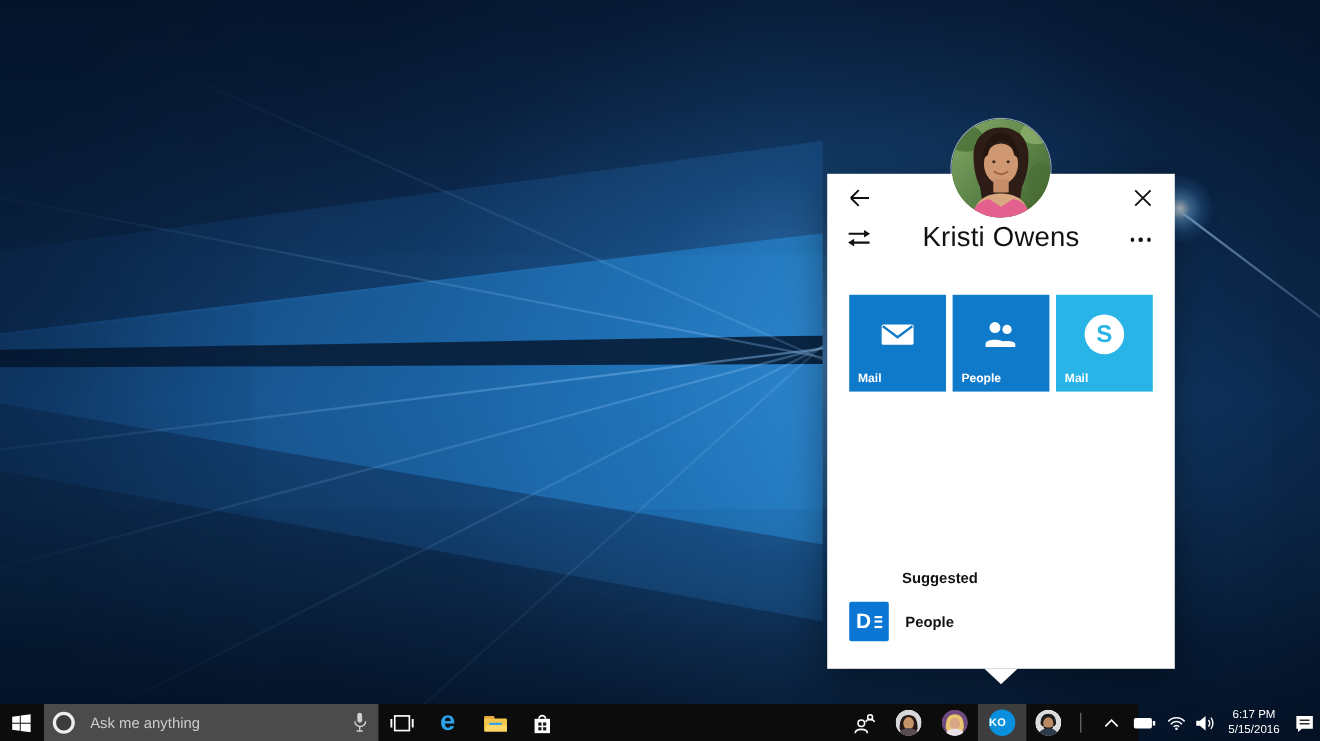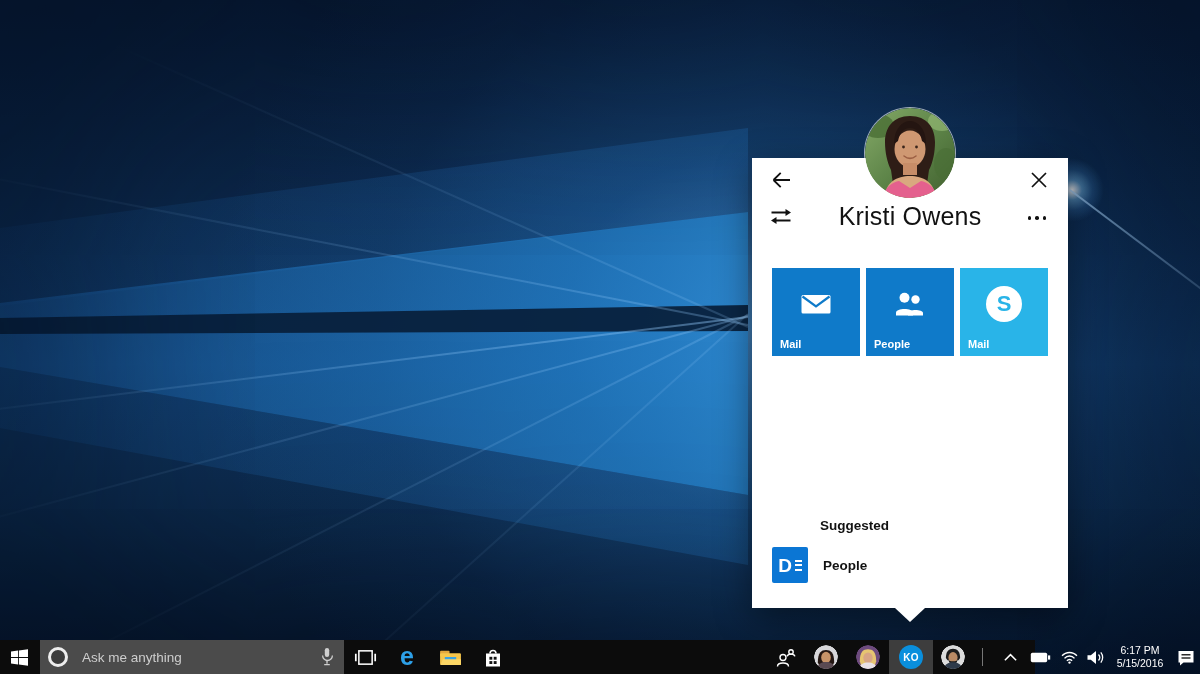--- a/index.html
+++ b/index.html
@@ -67,21 +67,21 @@
   .searchbox{left:40px;top:0;width:304px;height:34px;background:#4b4b4b;display:flex;align-items:center;}
   .cortana-ring{width:20px;height:20px;border-radius:50%;border:3px solid #ededed;background:#3c3c3c;margin-left:8px;flex:none;}
   .search-input{margin-left:12px;width:200px;background:transparent;border:none;outline:none;
     color:#cdcdcd;font-size:13.5px;}
   .search-input::placeholder{color:#cdcdcd;opacity:1;}
   .mic{margin-left:auto;margin-right:10px;}
   .appbtn{top:0;width:36px;height:34px;}
   .edge-glyph{color:#2da0e8;font-size:25px;font-weight:bold;line-height:1;margin-top:-2px;}
   .avatar-sm{top:5px;width:24px;height:24px;border-radius:50%;overflow:hidden;}
   .ko-highlight{left:889px;top:0;width:44px;height:34px;background:#3d3d3d;}
-  .ko-circle{width:24px;height:24px;border-radius:50%;background:#0a8fdd;display:flex;align-items:center;justify-content:center;}
+  .ko-circle{width:24px;height:24px;border-radius:50%;background:#0a8fdd;display:flex;align-items:center;justify-content:flex-start;}
   .ko-circle span{color:#fff;font-size:10px;font-weight:bold;letter-spacing:.3px;}
   .tray-divider{left:982px;top:8px;width:1px;height:18px;background:#777;}
   .clock{left:1110px;top:3px;width:60px;height:28px;display:flex;flex-direction:column;align-items:center;justify-content:center;
     color:#fff;font-size:10.5px;line-height:13px;text-align:center;}
 </style>
 </head>
 <body>
 
 <div class="desktop">
 

